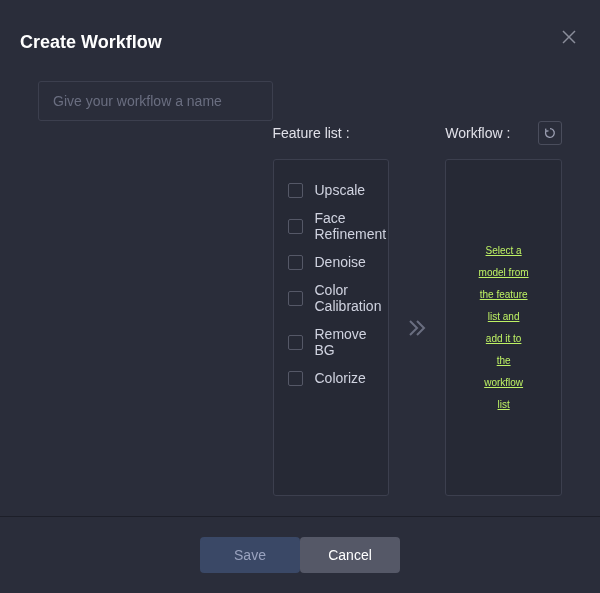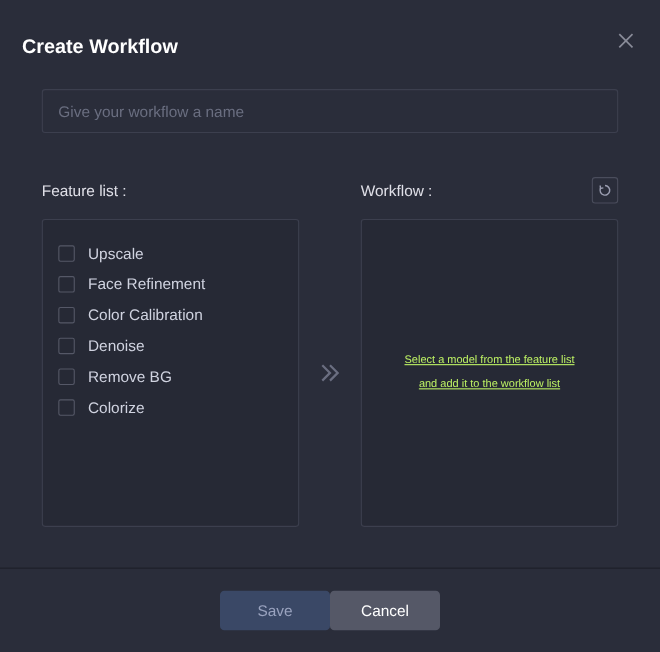--- a/index.html
+++ b/index.html
@@ -43,21 +43,21 @@
       color: #8a8d9a;
     }
     .close-btn svg {
       width: 16px;
       height: 16px;
     }
     .dialog-body {
       flex: 1;
       padding: 12px 38px 20px 38px;
       display: flex;
-      flex-direction: column;
+      flex-direction: row;
     }
     .name-input {
       width: 100%;
       height: 40px;
       border: 1px solid #3c3f4e;
       background: transparent;
       border-radius: 3px;
       padding: 0 14px;
       font-size: 14px;
       color: #e0e0e8;
@@ -211,25 +211,25 @@
           <div class="feature-item">
             <span class="checkbox"></span>
             <span class="feature-label">Upscale</span>
           </div>
           <div class="feature-item">
             <span class="checkbox"></span>
             <span class="feature-label">Face Refinement</span>
           </div>
           <div class="feature-item">
             <span class="checkbox"></span>
+            <span class="feature-label">Denoise</span>
+          </div>
+          <div class="feature-item">
+            <span class="checkbox"></span>
             <span class="feature-label">Color Calibration</span>
-          </div>
-          <div class="feature-item">
-            <span class="checkbox"></span>
-            <span class="feature-label">Denoise</span>
           </div>
           <div class="feature-item">
             <span class="checkbox"></span>
             <span class="feature-label">Remove BG</span>
           </div>
           <div class="feature-item">
             <span class="checkbox"></span>
             <span class="feature-label">Colorize</span>
           </div>
         </div>

